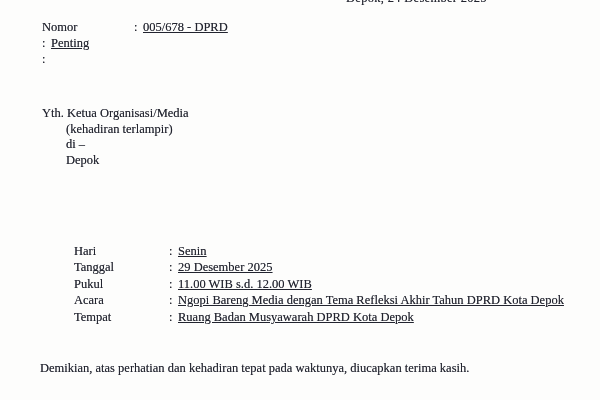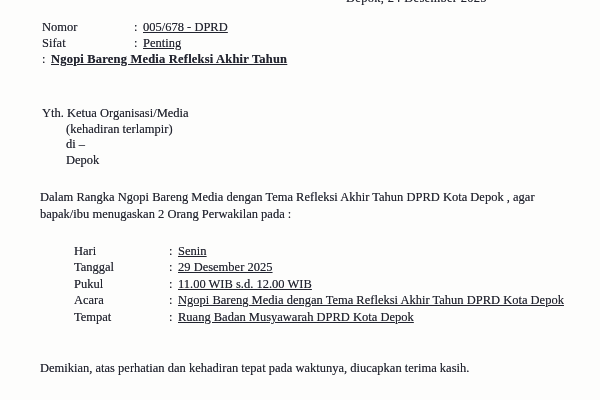--- a/index.html
+++ b/index.html
@@ -57,38 +57,35 @@
 
   <div class="abs date-line">Depok, 24 Desember 2025</div>
 
   <div class="abs head-fields">
     <div class="frow">
       <span class="flabel">Nomor</span>
       <span class="fcolon">:</span>
       <span class="fvalue">005/678 - DPRD</span>
     </div>
     <div class="frow">
-      <span class="flabel">Sifat</span>
       <span class="fcolon">:</span>
       <span class="fvalue">Penting</span>
     </div>
     <div class="frow">
       <span class="fcolon">:</span>
-      <span class="fvalue subject">Ngopi Bareng Media Refleksi Akhir Tahun</span>
     </div>
   </div>
 
   <div class="abs recipient">
     <div>Yth. Ketua Organisasi/Media</div>
     <div class="indent">(kehadiran terlampir)</div>
     <div class="indent">di –</div>
     <div class="indent">Depok</div>
   </div>
 
-  <div class="abs body-par">Dalam Rangka Ngopi Bareng Media dengan Tema Refleksi Akhir Tahun  DPRD Kota Depok , agar bapak/ibu  menugaskan 2 Orang Perwakilan pada :</div>
 
   <div class="abs detail-fields">
     <div class="frow">
       <span class="flabel">Hari</span>
       <span class="fcolon">:</span>
       <span class="fvalue">Senin</span>
     </div>
     <div class="frow">
       <span class="flabel">Tanggal</span>
       <span class="fcolon">:</span>

